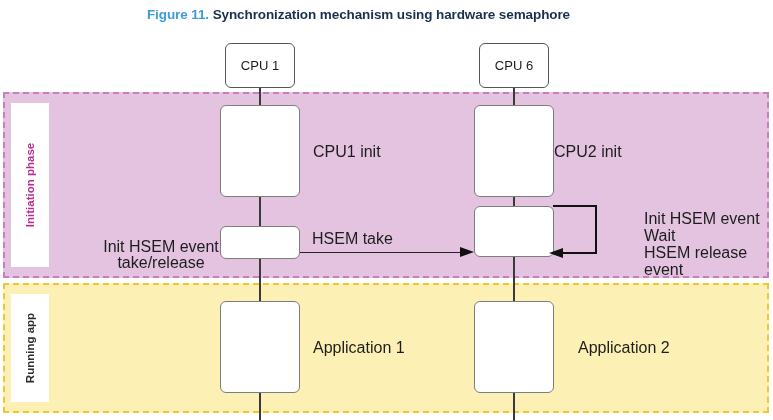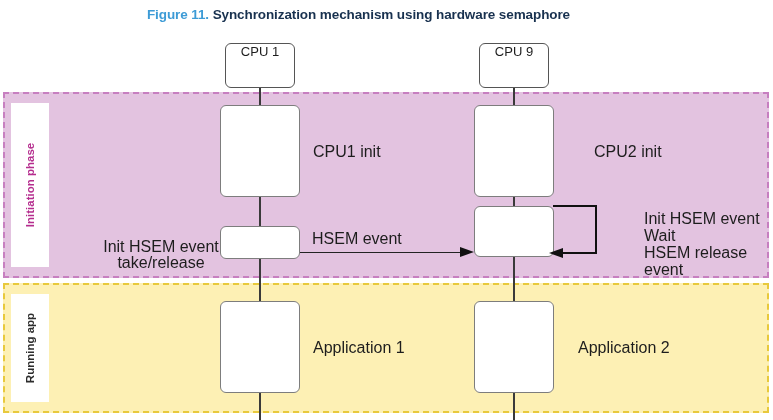--- a/index.html
+++ b/index.html
@@ -92,21 +92,21 @@
   .lifeline-cpu2 { left: 513px; top: 87px; height: 333px; }
 
   
   .node {
     position: absolute;
     box-sizing: border-box;
     background: #ffffff;
     border: 1.3px solid #6b6b6b;
     border-radius: 5px;
     display: flex;
-    align-items: flex-start;
+    align-items: center;
     justify-content: center;
     font-size: 13px;
     color: #1d1d1d;
   }
   .head-box {
     width: 70px;
     height: 45px;
     border-radius: 6px;
     border-color: #555;
   }
@@ -126,21 +126,21 @@
 
   
   .lbl {
     position: absolute;
     font-size: 16px;
     color: #1d1d1d;
     white-space: pre-line;
     line-height: 16px;
   }
   .lbl-cpu1-init  { left: 313px; top: 144px; }
-  .lbl-cpu2-init  { left: 594px; top: 144px; }
+  .lbl-cpu2-init  { left: 554px; top: 144px; }
   .lbl-cpu1-app   { left: 313px; top: 340px; }
   .lbl-cpu2-app   { left: 578px; top: 340px; }
   .lbl-init-hsem  { left: 103px; top: 239px; text-align: center; width: 116px; }
   .lbl-hsem-event { left: 312px; top: 231px; }
   .lbl-wait-hsem  { left: 606px; top: 210px; line-height: 17px; margin-left: 38px; }
 
   
   .msg-arrow {
     position: absolute;
     left: 300px;
@@ -228,37 +228,37 @@
   <span>Running app</span>
 </div>
 
 <div class="lifeline lifeline-cpu1"></div>
 <div class="lifeline lifeline-cpu2"></div>
 
 <div class="node head-box head-cpu1">
   <span>CPU 1</span>
 </div>
 <div class="node head-box head-cpu2">
-  <span>CPU 9</span>
+  <span>CPU 6</span>
 </div>
 
 <div class="node act act-cpu1-init"></div>
 <div class="node act act-cpu2-init"></div>
 <div class="node act act-cpu1-hsem"></div>
 <div class="node act act-cpu2-hsem"></div>
 <div class="node act act-cpu1-app"></div>
 <div class="node act act-cpu2-app"></div>
 
 <div class="lbl lbl-cpu1-init">CPU1 init</div>
 <div class="lbl lbl-cpu2-init">CPU2 init</div>
 <div class="lbl lbl-cpu1-app">Application 1</div>
 <div class="lbl lbl-cpu2-app">Application 2</div>
 <div class="lbl lbl-init-hsem">Init HSEM event
 take/release</div>
-<div class="lbl lbl-hsem-event">HSEM event</div>
+<div class="lbl lbl-hsem-event">HSEM take</div>
 <div class="lbl lbl-wait-hsem">Init HSEM event Wait
 HSEM release event</div>
 
 <div class="msg-arrow">
   <div class="shaft"></div>
   <div class="head"></div>
 </div>
 
 <div class="self-loop">
   <div class="seg-top"></div>

